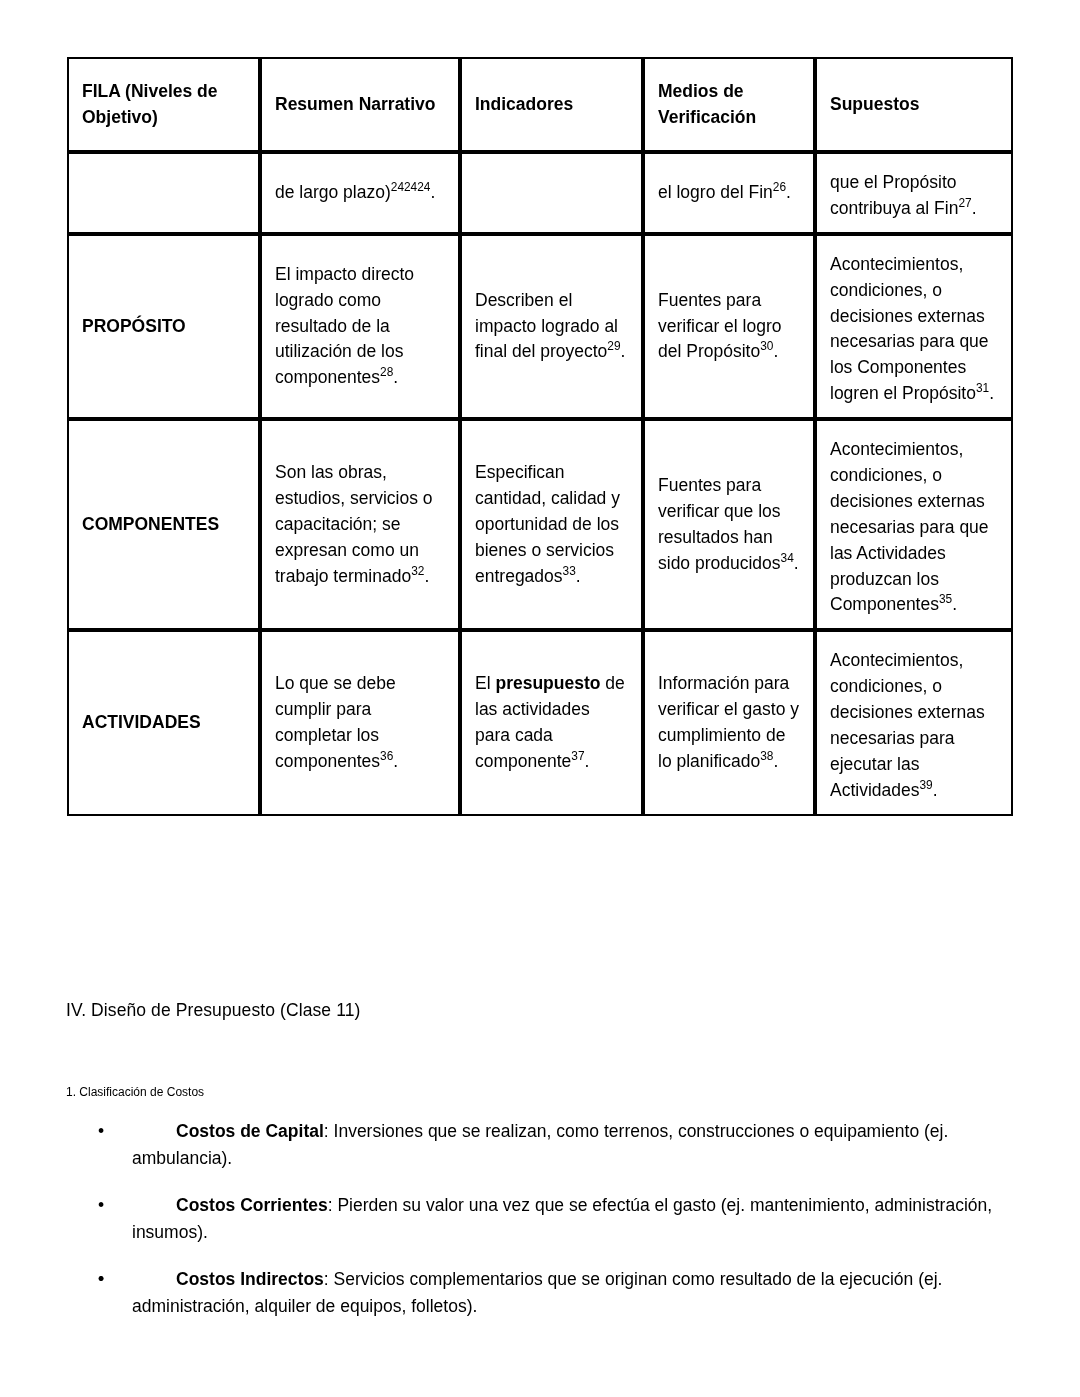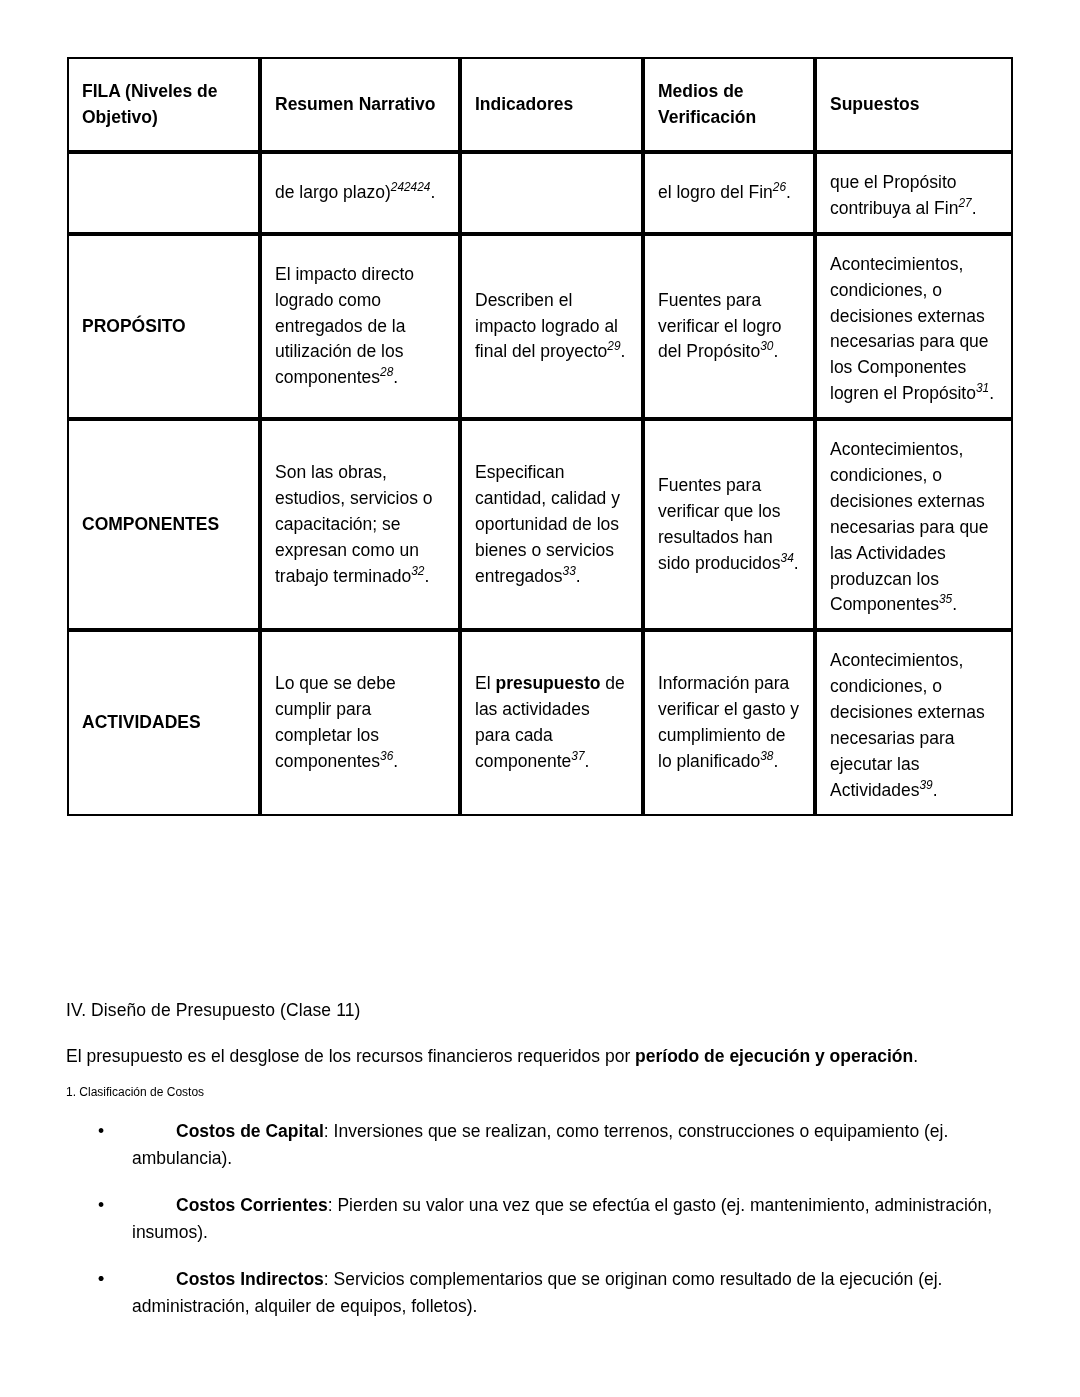--- a/index.html
+++ b/index.html
@@ -64,21 +64,20 @@
   td.top-al {
     vertical-align: top;
     padding-top: 16px;
   }
   td.mid-al { vertical-align: middle; }
 
   sup {
     font-size: 0.68em;
     vertical-align: super;
     line-height: 0;
-    font-style: italic;
   }
   b, strong { font-weight: bold; }
 
   
   .section-heading {
     position: absolute;
     left: 66px;
     top: 1000px;
     font-size: 17.5px;
     font-weight: normal;
@@ -153,21 +152,21 @@
       <tr>
         <td class="rowlabel"></td>
         <td class="mid-al"><span>de largo plazo)</span><sup>242424</sup><span>.</span></td>
         <td class="mid-al"><span></span></td>
         <td class="mid-al"><span>el logro del Fin</span><sup>26</sup><span>.</span></td>
         <td class="top-al"><span>que el Propósito contribuya al Fin</span><sup>27</sup><span>.</span></td>
       </tr>
 
       <tr>
         <td class="rowlabel">PROPÓSITO</td>
-        <td class="mid-al"><span>El impacto directo logrado como entregados de la utilización de los componentes</span><sup>28</sup><span>.</span></td>
+        <td class="mid-al"><span>El impacto directo logrado como resultado de la utilización de los componentes</span><sup>28</sup><span>.</span></td>
         <td class="mid-al"><span>Describen el impacto logrado al final del proyecto</span><sup>29</sup><span>.</span></td>
         <td class="mid-al"><span>Fuentes para verificar el logro del Propósito</span><sup>30</sup><span>.</span></td>
         <td class="top-al"><span>Acontecimientos, condiciones, o decisiones externas necesarias para que los Componentes logren el Propósito</span><sup>31</sup><span>.</span></td>
       </tr>
 
       <tr>
         <td class="rowlabel">COMPONENTES</td>
         <td class="mid-al"><span>Son las obras, estudios, servicios o capacitación; se expresan como un trabajo terminado</span><sup>32</sup><span>.</span></td>
         <td class="mid-al"><span>Especifican cantidad, calidad y oportunidad de los bienes o servicios entregados</span><sup>33</sup><span>.</span></td>
         <td class="mid-al"><span>Fuentes para verificar que los resultados han sido producidos</span><sup>34</sup><span>.</span></td>
@@ -180,21 +179,20 @@
         <td class="mid-al"><span>El </span><b>presupuesto</b><span> de las actividades para cada componente</span><sup>37</sup><span>.</span></td>
         <td class="mid-al"><span>Información para verificar el gasto y cumplimiento de lo planificado</span><sup>38</sup><span>.</span></td>
         <td class="top-al"><span>Acontecimientos, condiciones, o decisiones externas necesarias para ejecutar las Actividades</span><sup>39</sup><span>.</span></td>
       </tr>
 
     </tbody>
   </table>
 
   <div class="section-heading">IV. Diseño de Presupuesto (Clase 11)</div>
 
-  <div class="para-1"><span>El presupuesto es el desglose de los recursos financieros requeridos por </span><b>período de ejecución y operación</b><span>.</span></div>
 
   <div class="para-2">1. Clasificación de Costos</div>
 
   <ul class="bullets">
     <li>
       <span class="bullet-dot">•</span>
       <span class="b-text"><b>Costos de Capital</b><span>: Inversiones que se realizan, como terrenos, construcciones o equipamiento (ej. ambulancia).</span></span>
     </li>
     <li>
       <span class="bullet-dot">•</span>

